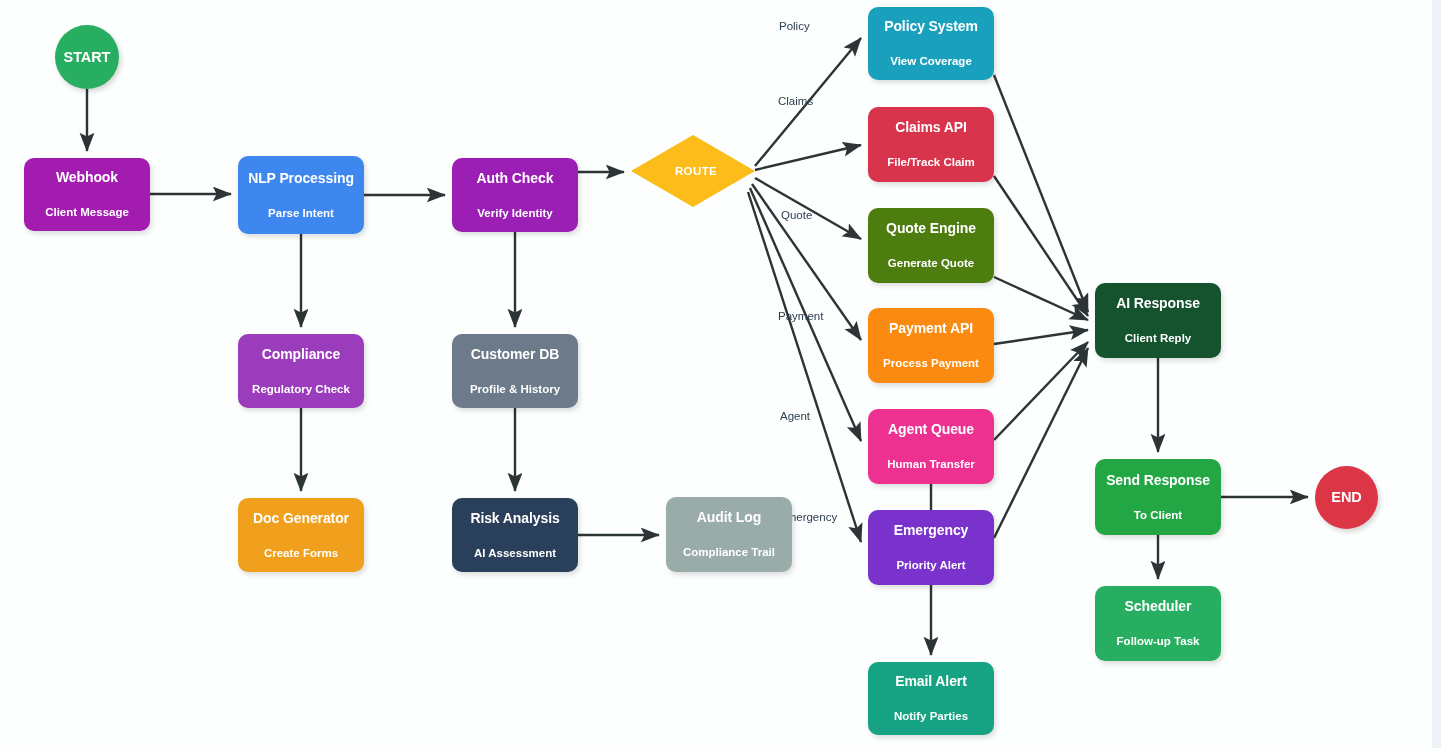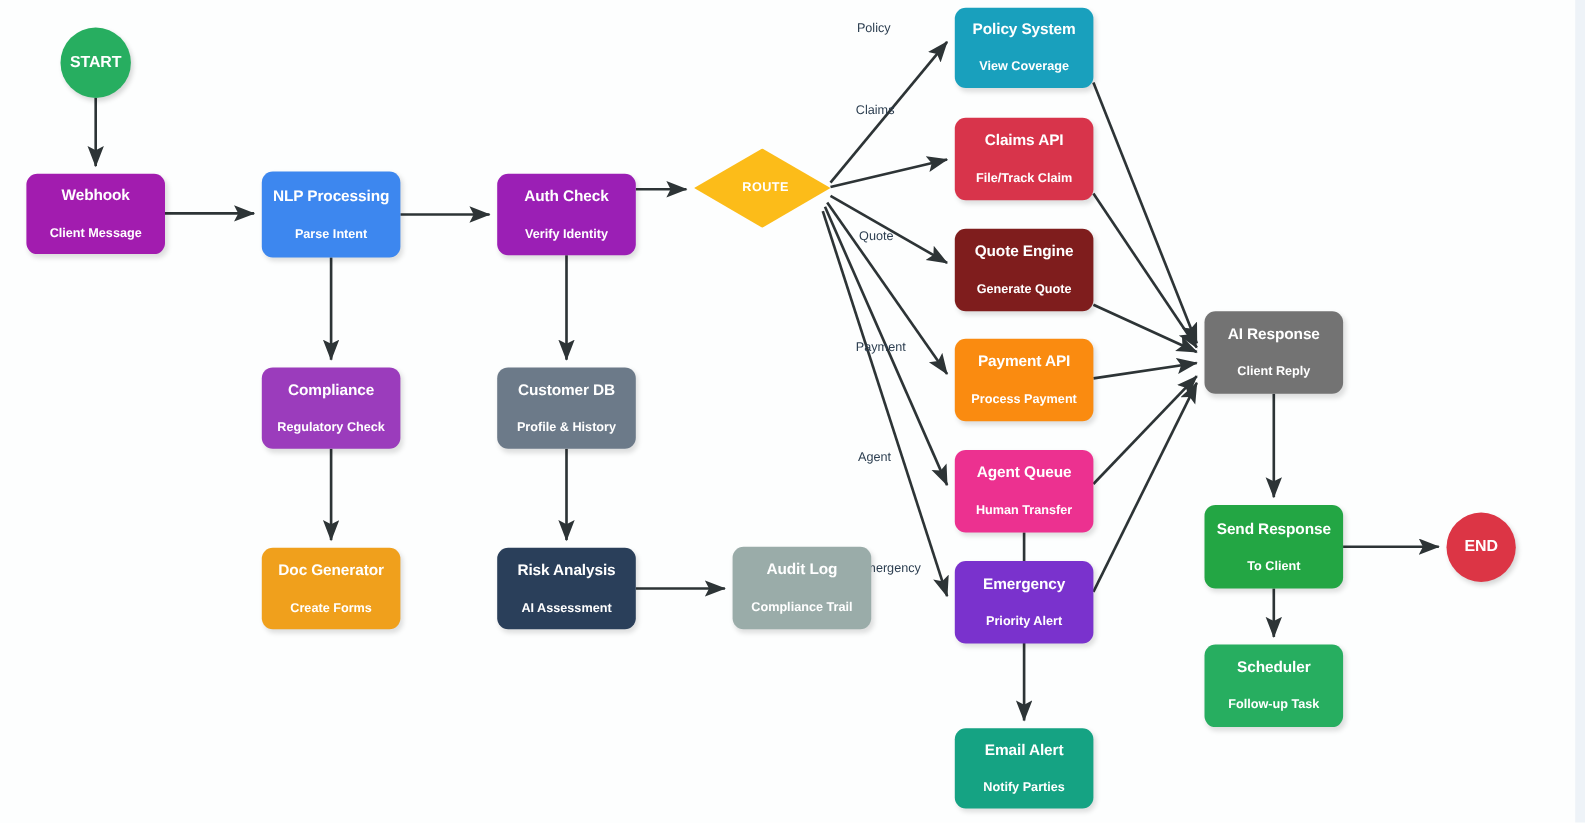--- a/index.html
+++ b/index.html
@@ -183,41 +183,41 @@
         <div class="sub">Compliance Trail</div>
       </div>
       <div class="node" style="left: 868px; top: 7px; width: 126px; height: 73px; background: rgb(25, 160, 189);">
         <div class="title">Policy System</div>
         <div class="sub">View Coverage</div>
       </div>
       <div class="node" style="left: 868px; top: 107px; width: 126px; height: 75px; background: rgb(216, 52, 75);">
         <div class="title">Claims API</div>
         <div class="sub">File/Track Claim</div>
       </div>
-      <div class="node" style="left: 868px; top: 208px; width: 126px; height: 75px; background: #7f1d1d;">
+      <div class="node" style="left: 868px; top: 208px; width: 126px; height: 75px; background: #4d7c0f;">
         <div class="title">Quote Engine</div>
         <div class="sub">Generate Quote</div>
       </div>
       <div class="node" style="left: 868px; top: 308px; width: 126px; height: 75px; background: rgb(250, 139, 16);">
         <div class="title">Payment API</div>
         <div class="sub">Process Payment</div>
       </div>
       <div class="node" style="left: 868px; top: 409px; width: 126px; height: 75px; background: rgb(236, 49, 144);">
         <div class="title">Agent Queue</div>
         <div class="sub">Human Transfer</div>
       </div>
       <div class="node" style="left: 868px; top: 510px; width: 126px; height: 75px; background: rgb(122, 50, 205);">
         <div class="title">Emergency</div>
         <div class="sub">Priority Alert</div>
       </div>
       <div class="node" style="left: 868px; top: 662px; width: 126px; height: 73px; background: rgb(21, 163, 131);">
         <div class="title">Email Alert</div>
         <div class="sub">Notify Parties</div>
       </div>
-      <div class="node" style="left: 1095px; top: 283px; width: 126px; height: 75px; background: #737373;">
+      <div class="node" style="left: 1095px; top: 283px; width: 126px; height: 75px; background: #14532d;">
         <div class="title">AI Response</div>
         <div class="sub">Client Reply</div>
       </div>
       <div class="node" style="left: 1095px; top: 459px; width: 126px; height: 76px; background: rgb(35, 166, 68);">
         <div class="title">Send Response</div>
         <div class="sub">To Client</div>
       </div>
       <div class="node" style="left: 1095px; top: 586px; width: 126px; height: 75px; background: rgb(39, 174, 96);">
         <div class="title">Scheduler</div>
         <div class="sub">Follow-up Task</div>

